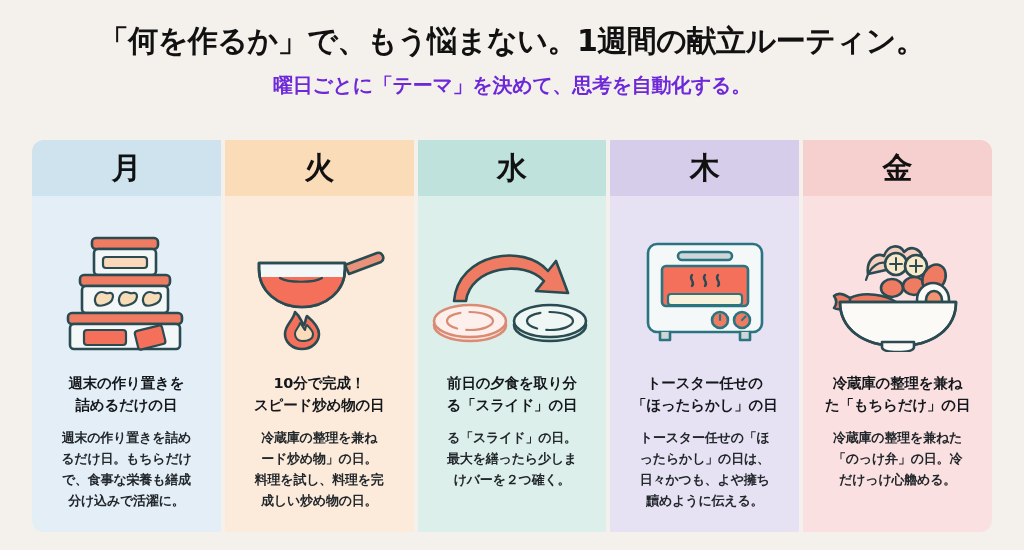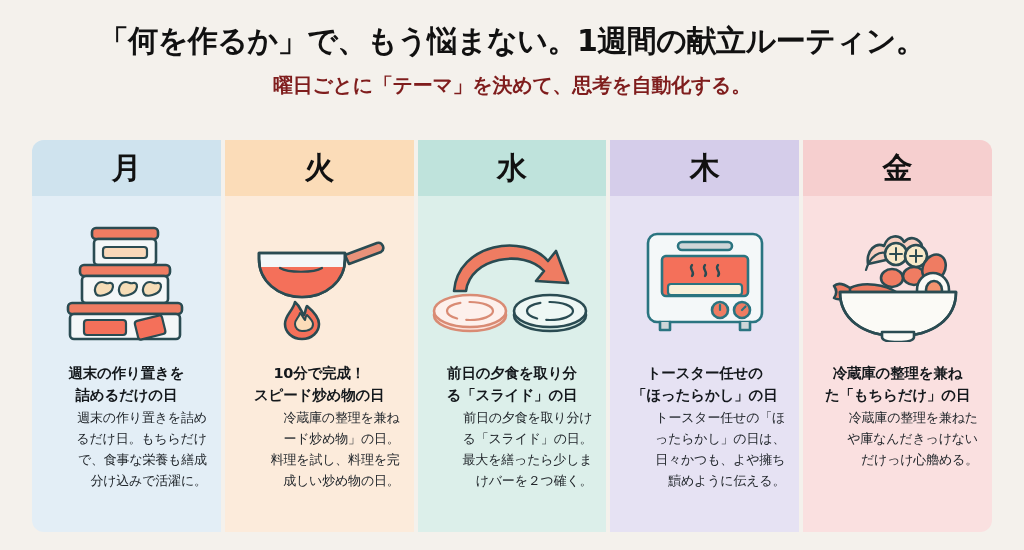--- a/index.html
+++ b/index.html
@@ -29,21 +29,21 @@
     color: #111111;
     letter-spacing: -0.5px;
     white-space: nowrap;
     line-height: 1.25;
   }
 
   .subtitle {
     margin-top: 12px;
     font-size: 20px;
     font-weight: 700;
-    color: #7f1d1d;
+    color: #6d28d9;
     letter-spacing: -0.3px;
     white-space: nowrap;
   }
 
   
   .cards {
     position: absolute;
     top: 140px;
     left: 32px;
     width: 960px;
@@ -74,21 +74,21 @@
     font-weight: 700;
     color: #111111;
     line-height: 1;
   }
 
   .card-body {
     flex: 1 1 auto;
     display: flex;
     flex-direction: column;
     align-items: center;
-    padding: 2px 14px;
+    padding: 12px 14px;
   }
 
   .icon-wrap {
     height: 165px;
     display: flex;
     align-items: center;
     justify-content: center;
     width: 100%;
   }
   .icon-wrap svg { display: block; }
@@ -96,25 +96,26 @@
   .card-title {
     font-size: 14.5px;
     font-weight: 700;
     color: #14181c;
     line-height: 1.5;
     text-align: center;
     letter-spacing: -0.2px;
   }
 
   .card-desc {
+    margin-top: 10px;
     font-size: 13px;
-    font-weight: 400;
+    font-weight: 700;
     color: #22272c;
     line-height: 1.62;
-    text-align: right;
+    text-align: center;
     align-self: stretch;
     letter-spacing: -0.2px;
   }
 </style>
 </head>
 <body>
 
 <div class="page">
 
   <div class="title">「何を作るか」で、もう悩まない。1週間の献立ルーティン。</div>
@@ -205,21 +206,20 @@
               <ellipse cx="118" cy="86" rx="36" ry="16" fill="#eef7f4"></ellipse>
               <ellipse cx="118" cy="86" rx="23" ry="9" stroke-width="2.2" stroke-dasharray="30 9"></ellipse>
             </g>
           </svg>
         </div>
         <div class="card-title">
           <div>前日の夕食を取り分</div>
           <div>る「スライド」の日</div>
         </div>
         <div class="card-desc">
-          <div>前日の夕食を取り分け</div>
           <div>る「スライド」の日。</div>
           <div>最大を繕ったら少しま</div>
           <div>けバーを２つ確く。</div>
         </div>
       </div>
     </div>
 
     <div class="card" style="background:#e6e2f3">
       <div class="card-head" style="background:#d5cdea">
         <span class="day">木</span>
@@ -281,20 +281,20 @@
               <path d="M52 112h32v5c0 3-5 5-16 5s-16-2-16-5z" fill="#fbfaf6"></path>
             </g>
           </svg>
         </div>
         <div class="card-title">
           <div>冷蔵庫の整理を兼ね</div>
           <div>た「もちらだけ」の日</div>
         </div>
         <div class="card-desc">
           <div>冷蔵庫の整理を兼ねた</div>
-          <div>や庫なんだきっけない</div>
+          <div>「のっけ弁」の日。冷</div>
           <div>だけっけ心艪める。</div>
         </div>
       </div>
     </div>
 
   </div>
 </div>
 
 </body></html>

